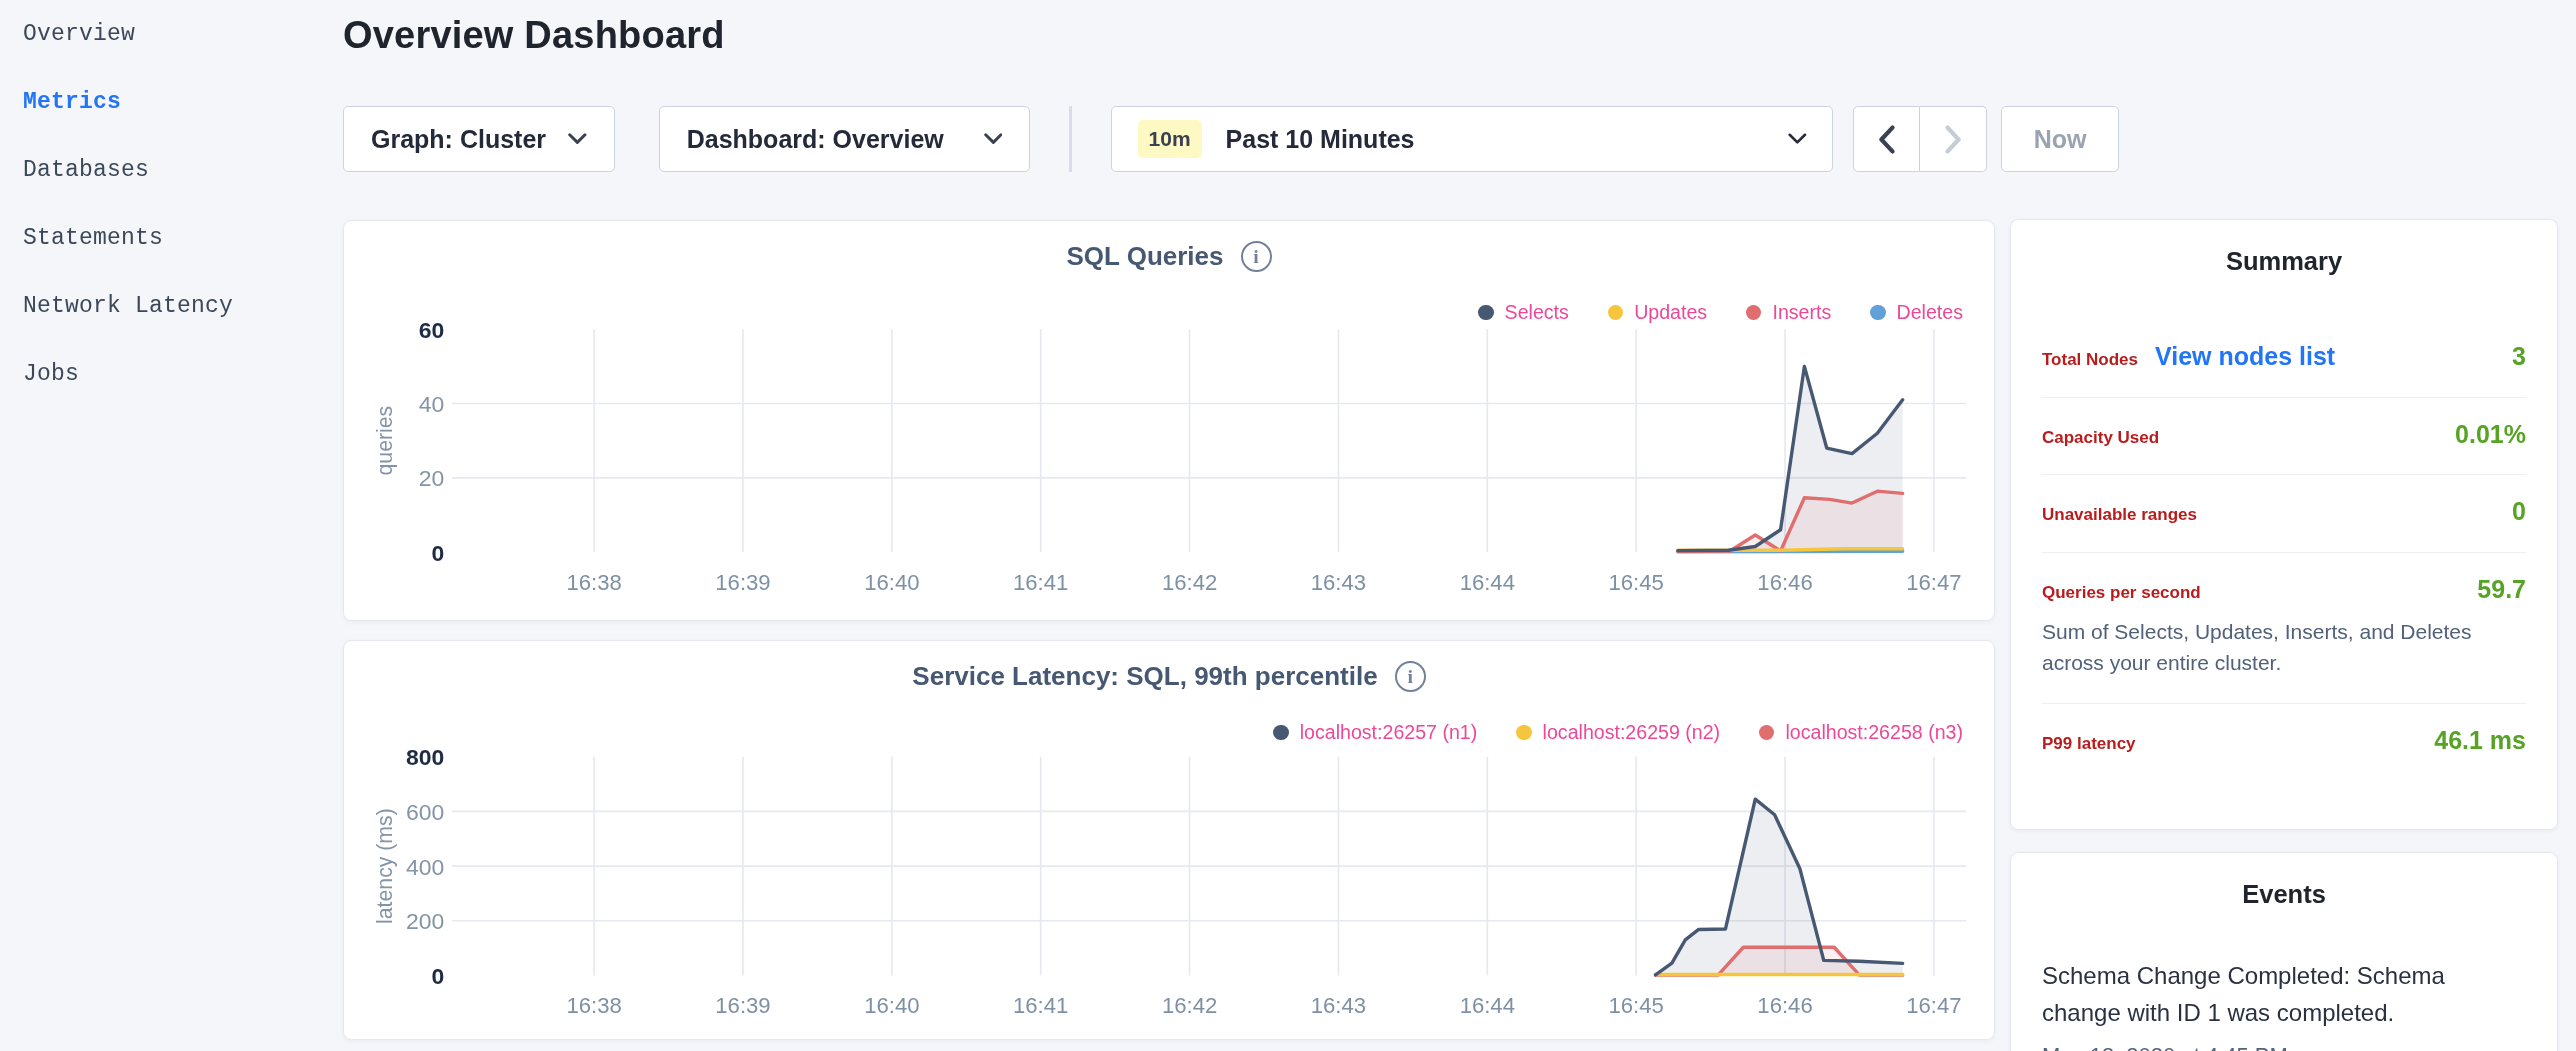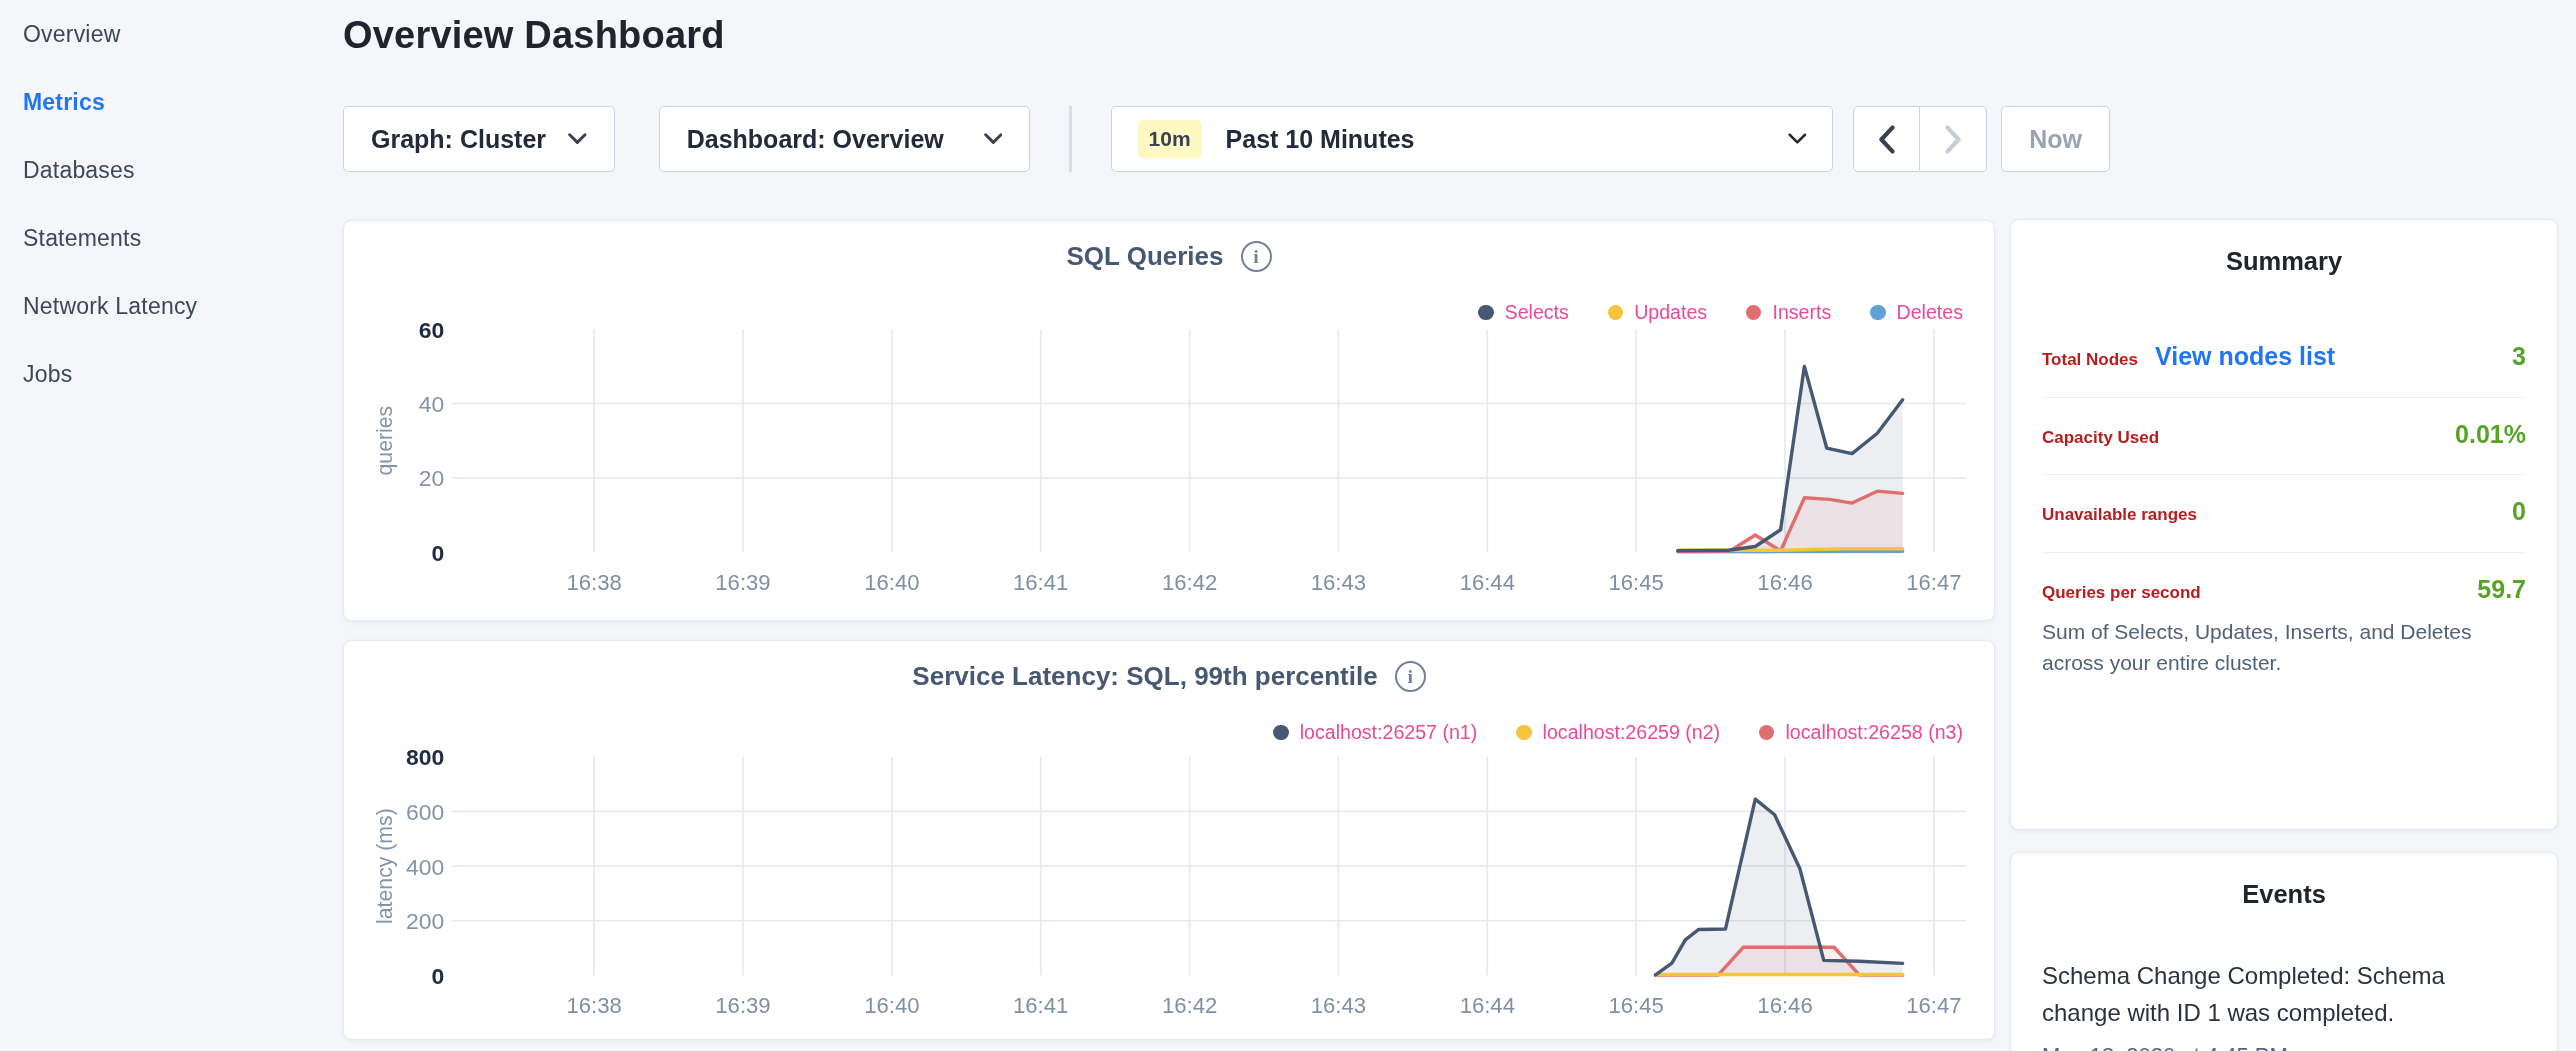--- a/index.html
+++ b/index.html
@@ -5,21 +5,21 @@
   * { margin:0; padding:0; box-sizing:border-box; }
   html,body { background:#f4f6fa; }
   .app {
     position:relative; width:2576px; height:1051px; overflow:hidden;
     background:#f4f6fa; font-family:"Liberation Sans", sans-serif; color:#242a35;
   }
   
   .sidebar { position:absolute; left:0; top:0; width:340px; padding-top:0; }
   .nav-item {
     height:68px; display:flex; align-items:center; padding-left:23px;
-    font-size:23px; color:#3c4858; cursor:pointer; letter-spacing:0.2px;
+    font-size:23px; color:#3c4858; cursor:pointer; letter-spacing:0.2px;font-family:Liberation Mono, monospace;
   }
   .nav-item.active { color:#2276f5; font-weight:700; }
   
   .page-title {
     position:absolute; left:343px; top:13.6px; font-size:38px; font-weight:600;
     color:#20242d; letter-spacing:0.2px;
   }
   .controls-row { position:absolute; left:343px; top:106px; height:66px; display:flex; align-items:stretch; }
   .btn {
     background:#fff; border:1.7px solid #ccd2e0; border-radius:5.1px;
@@ -31,21 +31,21 @@
   .dropdown.second { margin-right:39px;gap:40px; }
   .vdivider { width:2.6px; background:#d9dde7; margin-right:39px; }
   .time-select { width:722px; justify-content:flex-start; padding:0 25.5px; gap:24px; }
   .time-badge { background:#fef9c3; border-radius:5.1px; padding:6.8px 11px; font-size:21px; font-weight:700; color:#3a4150; }
   .time-label { font-size:25px; font-weight:700; }
   .time-select .chev { margin-left:auto; }
   .pager { display:flex; margin-left:20.4px; }
   .pg-btn { width:67px; border-radius:0; }
   .pg-btn.prev { border-radius:5.1px 0 0 5.1px; }
   .pg-btn.next { border-radius:0 5.1px 5.1px 0; border-left:none; }
-  .now-btn { width:109px; margin-left:13.6px; color:#9aa3b2; }
+  .now-btn { width:118px; margin-left:13.6px; color:#9aa3b2; }
   .chev svg, .pg-btn svg { display:block; }
   
   .card {
     position:absolute; background:#fff; border:0.9px solid #e4e7ee; border-radius:8.5px;
     box-shadow:0 1.7px 4.3px rgba(40,50,80,.05);
   }
   #chart-card-0 { left:343px; top:220px;  width:1652px; height:401px; }
   #chart-card-1 { left:343px; top:640px;  width:1652px; height:400px; }
   #summary-card { left:2010px; top:219px; width:548px;  height:611px; }
   #events-card  { left:2010px; top:852px; width:548px; height:221px; }
@@ -282,20 +282,26 @@
             <span class="s-value">0</span>
           </div>
         </div>
         <div class="s-row">
           <div class="s-head">
             <span class="s-label">Queries per second</span>
             <span class="s-value">59.7</span>
           </div>
           <div class="s-desc">Sum of Selects, Updates, Inserts, and Deletes across your entire cluster.</div>
         </div>
+        <div class="s-row">
+          <div class="s-head">
+            <span class="s-label">P99 latency</span>
+            <span class="s-value">46.1 ms</span>
+          </div>
+        </div>
       </div>
   </section>
 
   <section class="card" id="events-card">
     <h3 class="panel-title">Events</h3>
     <div class="event-item">
       <div class="event-text">Schema Change Completed: Schema change with ID 1 was completed.</div>
       <div class="event-time">May 13, 2020 at 4:45 PM</div>
     </div>
   </section>

